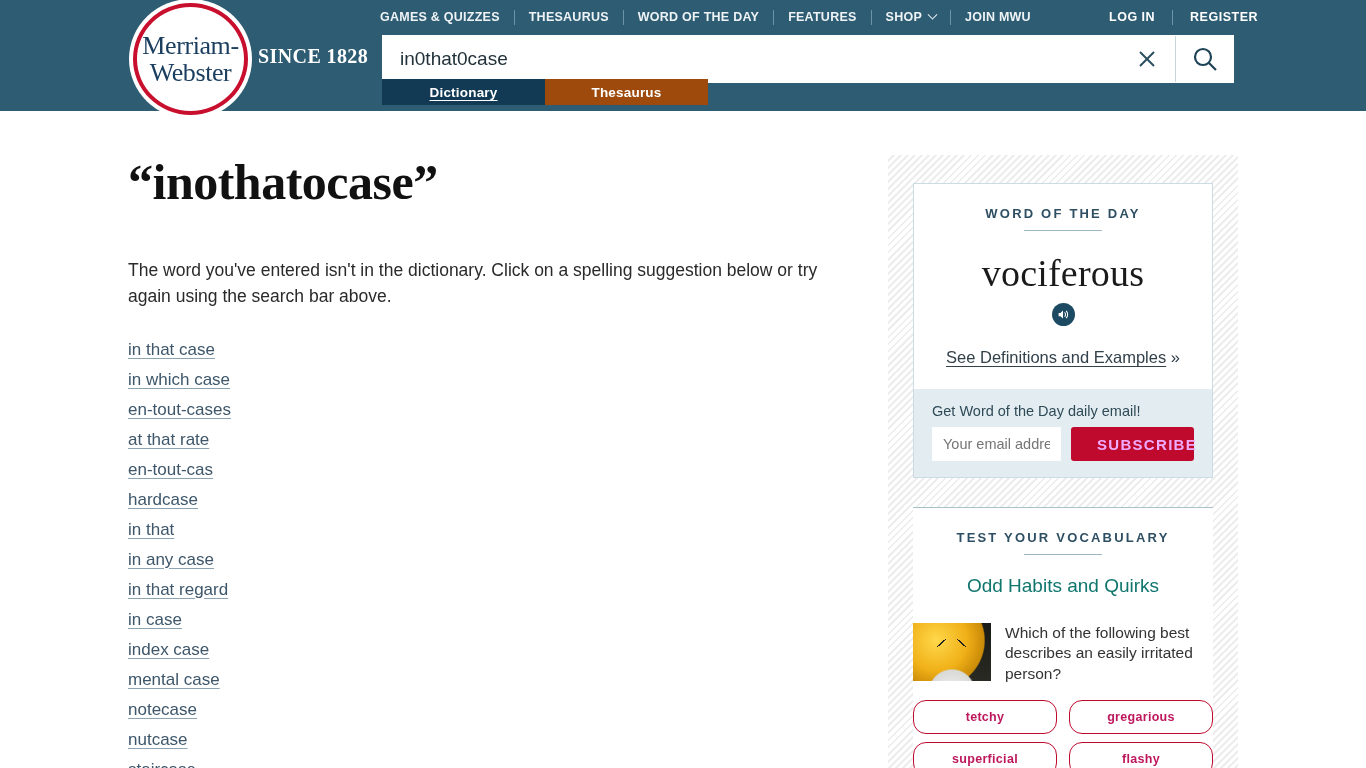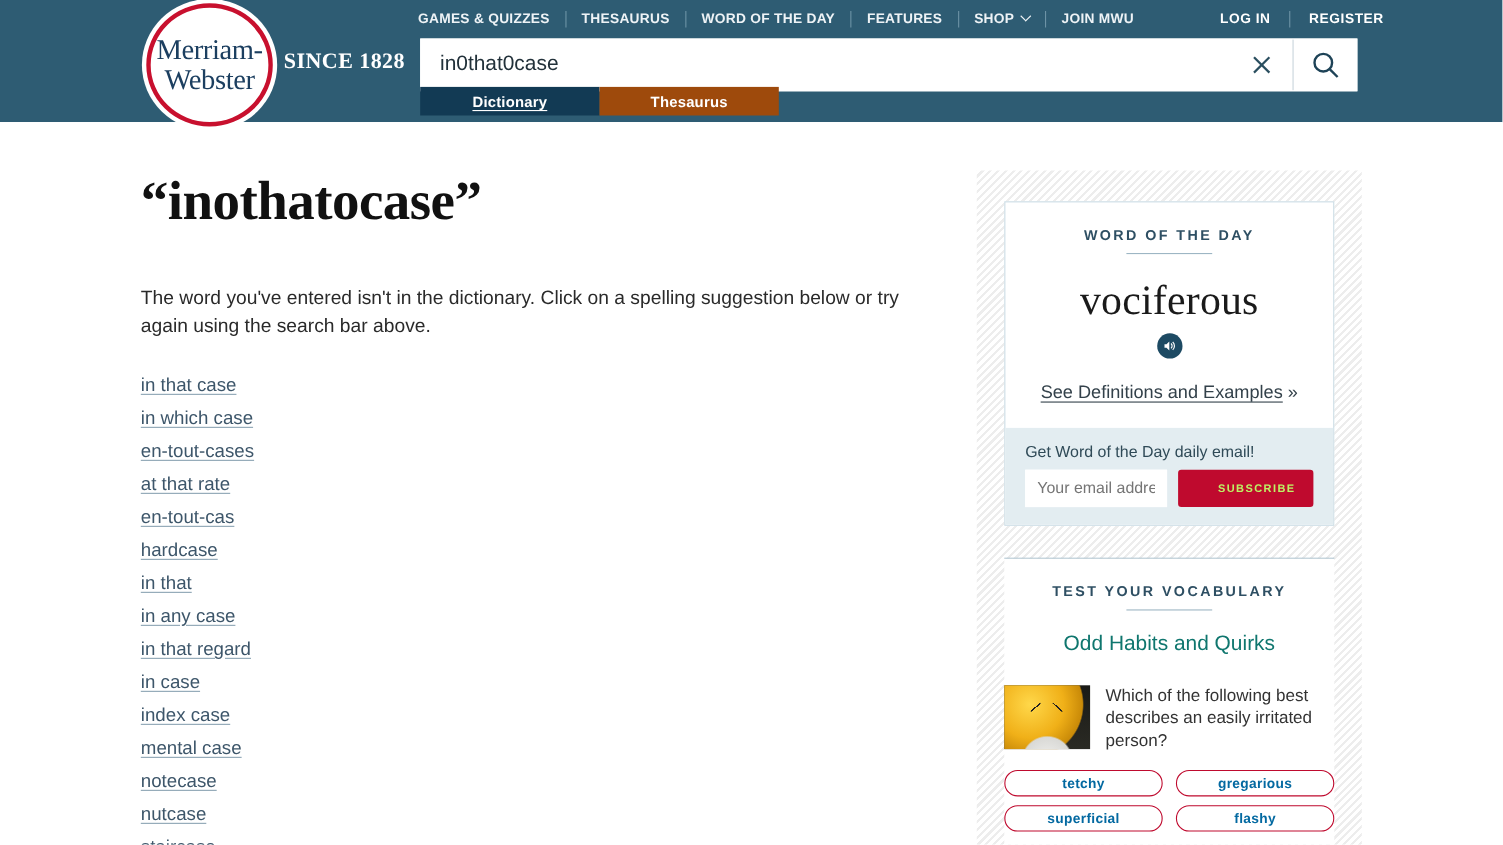--- a/index.html
+++ b/index.html
@@ -291,23 +291,23 @@
     color: #6c7d86;
     padding: 0 10px;
     outline: none;
     min-width: 0;
   }
   .subscribe-btn {
     width: 123px; height: 34px;
     border: 0;
     border-radius: 3px;
     background: #bf0a2e;
-    color: #bef264;
+    color: #f0abfc;
     font-family: "Liberation Sans", sans-serif;
-    font-size: 10px;
+    font-size: 15px;
     font-weight: bold;
     letter-spacing: 1.3px;
     cursor: pointer;
     padding-left: 26px;
   }
 
   .divider {
     height: 1px;
     background: #a9c0cd;
     margin: 29px 0 0 0;
@@ -349,25 +349,25 @@
     line-height: 1.32;
     color: #333333;
   }
   .quiz-options {
     display: grid;
     grid-template-columns: 1fr 1fr;
     gap: 8px 12px;
     margin-top: 16px;
   }
   .quiz-option {
-    height: 24px;
+    height: 34px;
     border: 1px solid #bf0a2e;
     border-radius: 13px;
     background: #ffffff;
-    color: #0369a1;
+    color: #be185d;
     font-family: "Liberation Sans", sans-serif;
     font-size: 12.5px;
     font-weight: bold;
     letter-spacing: 0.3px;
     cursor: pointer;
     display: flex; align-items: center; justify-content: center;
   }
   .quiz-foot-rule {
     height: 1px; background: #d8d8d8;
     margin: 22px 0 0 0;

